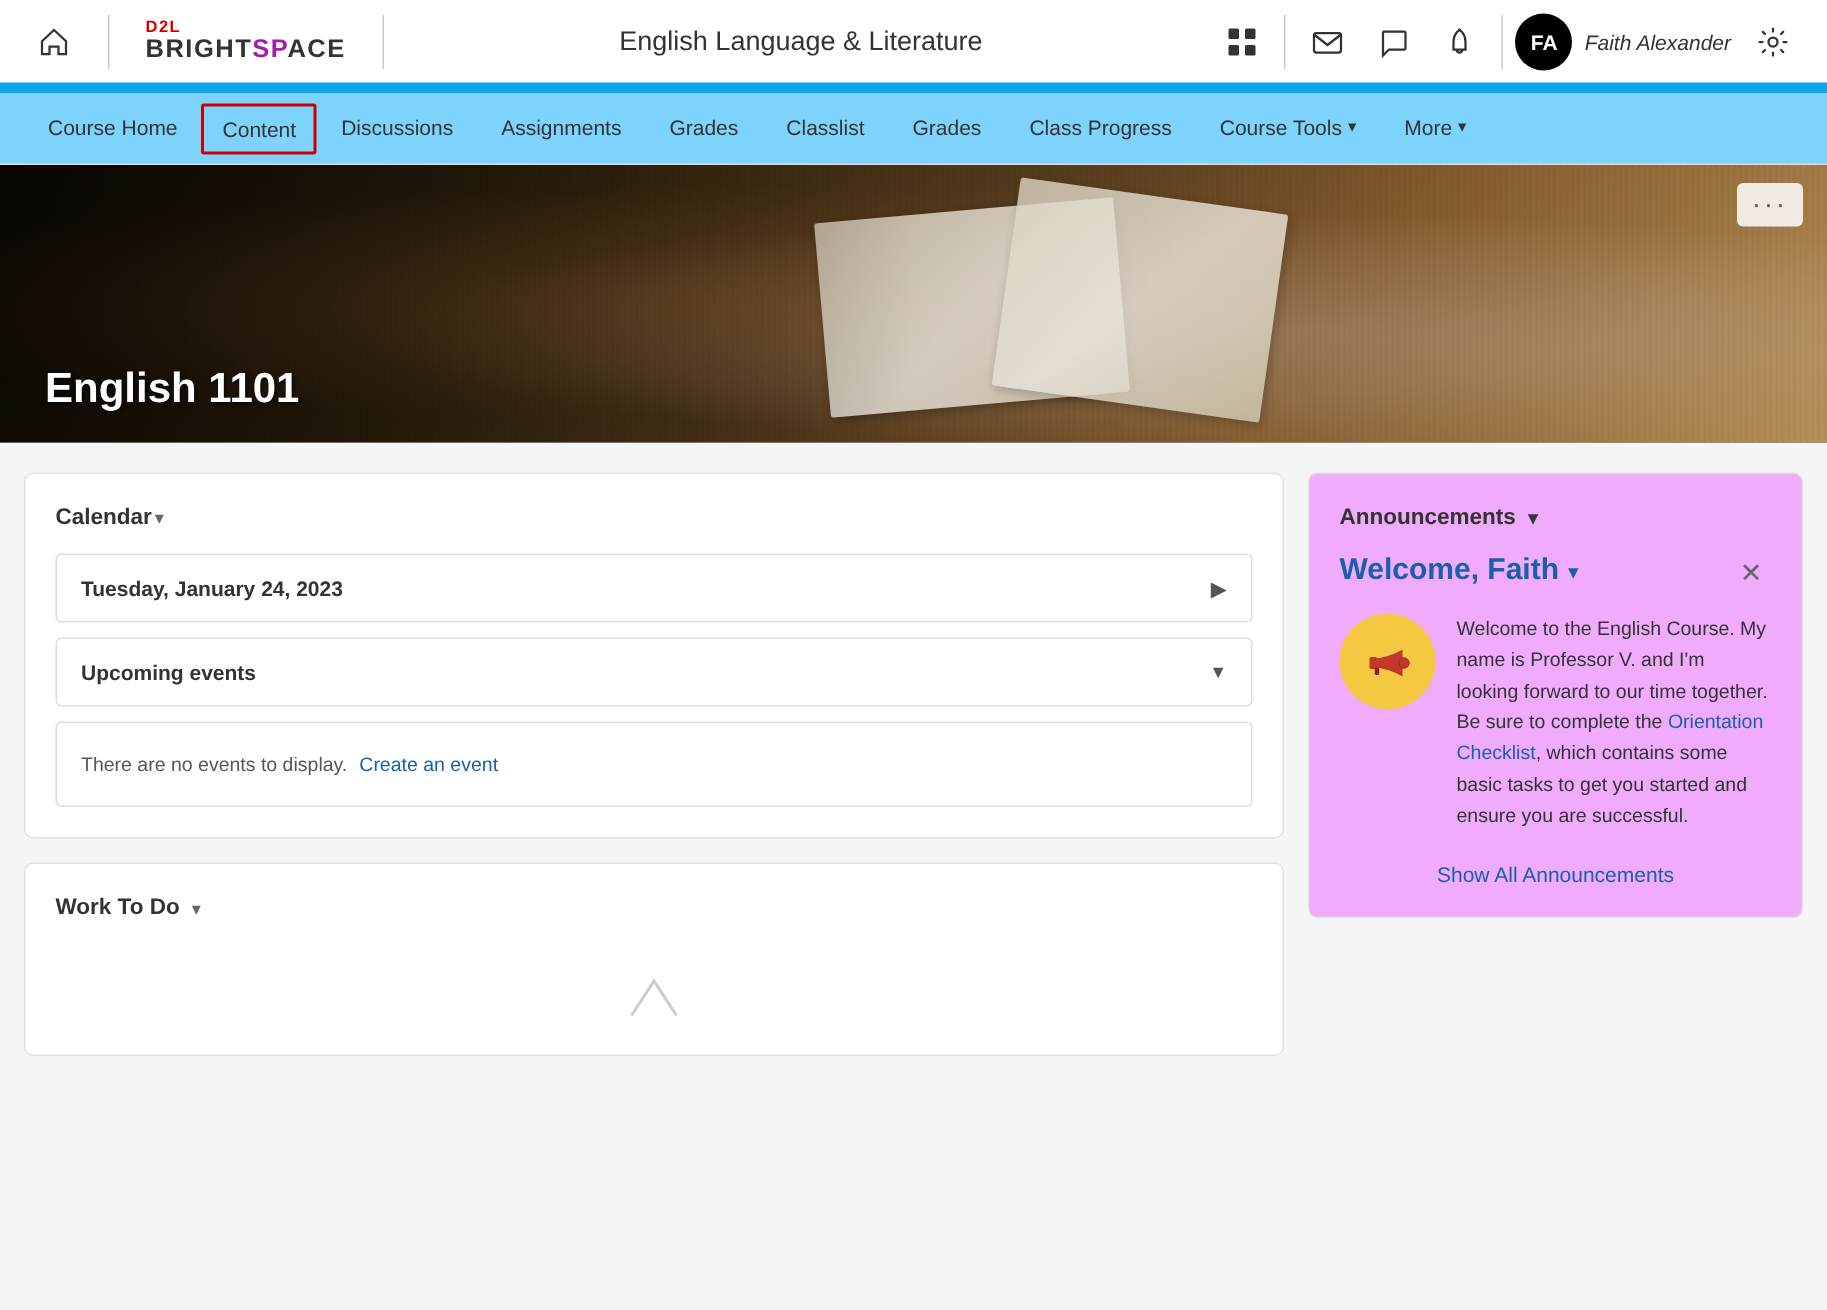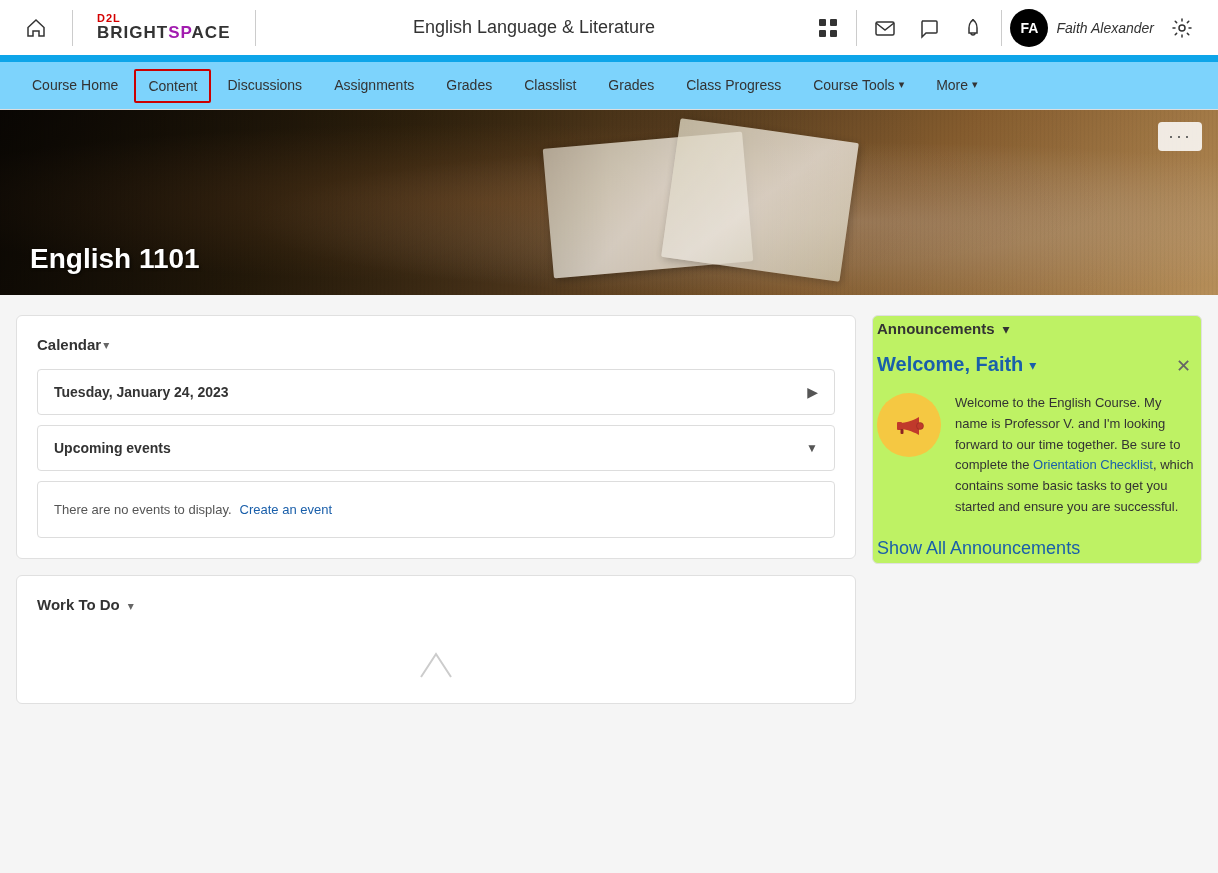--- a/index.html
+++ b/index.html
@@ -276,24 +276,24 @@
 
     
     .work-todo-header {
       display: flex;
       align-items: flex-end;
       gap: 8px;
     }
 
     
     .announcements-card {
-      background: #bef264;
+      background: #f0abfc;
       border: 1px solid #e0e0e0;
       border-radius: 6px;
-      padding: 4px;
+      padding: 20px;
     }
     .ann-header {
       display: flex;
       align-items: center;
       gap: 8px;
       margin-bottom: 16px;
     }
     .ann-title {
       font-size: 15px;
       font-weight: 600;
@@ -352,23 +352,24 @@
     .ann-link {
       color: #1a5faa;
       cursor: pointer;
       text-decoration: none;
     }
 
     .show-all-btn {
       display: block;
       margin-top: 20px;
       color: #1a5faa;
-      font-size: 18px;
+      font-size: 14px;
       cursor: pointer;
       text-decoration: none;
+      text-align: center;
     }
 
     
     .megaphone-icon {
       display: block;
     }
   </style>
 </head>
 <body>
 

